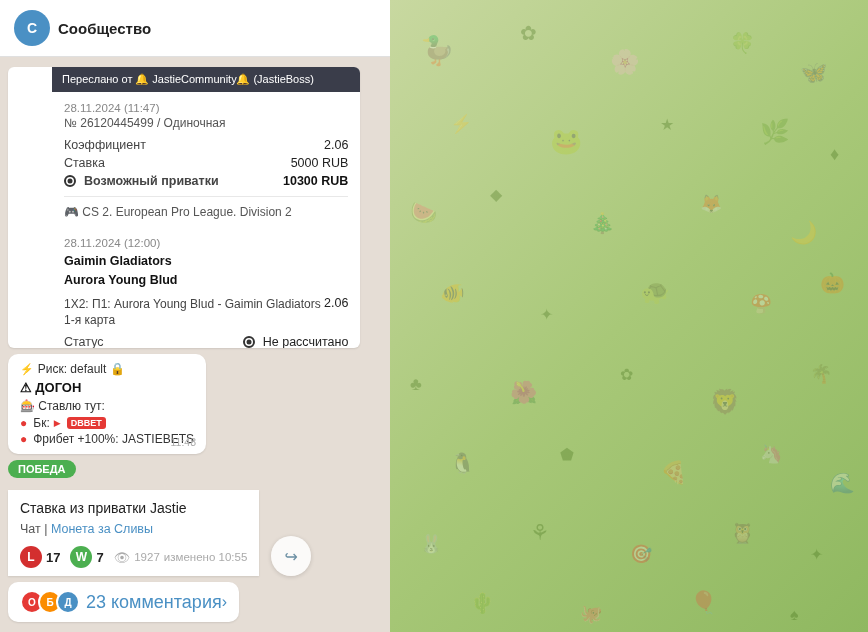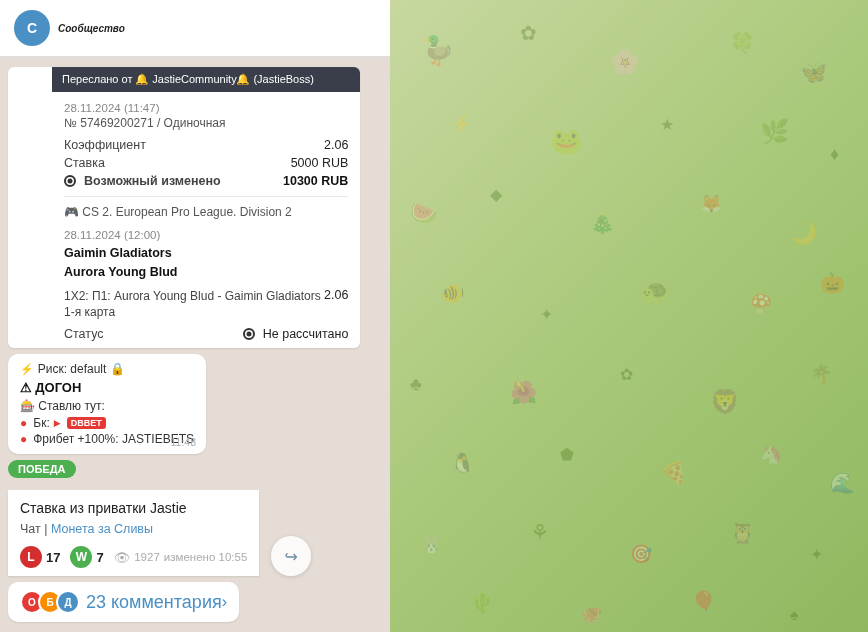--- a/index.html
+++ b/index.html
@@ -36,24 +36,23 @@
       background: #4a90c4;
       display: flex;
       align-items: center;
       justify-content: center;
       color: white;
       font-size: 14px;
       font-weight: bold;
       flex-shrink: 0;
     }
     .channel-title {
-      font-size: 10px;
+      font-size: 15px;
       font-weight: 600;
       color: #222;
-      font-style: italic;
     }
 
     .messages-area {
       flex: 1;
       overflow-y: auto;
       padding: 10px 8px;
       background: #e5ddd5;
       display: flex;
       flex-direction: column;
       gap: 6px;
@@ -145,21 +144,21 @@
     .game-info {
       margin-bottom: 6px;
     }
     .game-info .game-title {
       font-size: 12px;
       color: #555;
     }
     .game-info .game-date {
       font-size: 11.5px;
       color: #888;
-      margin-top: 10px;
+      margin-top: 18px;
     }
     .game-info .teams {
       font-weight: bold;
       font-size: 12.5px;
       color: #111;
       margin-top: 3px;
       line-height: 1.5;
     }
 
     .bet-description-row {
@@ -451,35 +450,35 @@
 
   <div class="messages-area">
 
     <div class="bet-card">
       <div class="forwarded-bar">
         <span>Переслано от 🔔 JastieCommunity🔔 (JastieBoss)</span>
       </div>
       <div class="bet-content">
         <div class="bet-meta">
           <div class="date">28.11.2024 (11:47)</div>
-          <div class="bet-number">№ 57469200271 / Одиночная</div>
+          <div class="bet-number">№ 26120445499 / Одиночная</div>
         </div>
 
         <div class="bet-row">
           <span class="label">Коэффициент</span>
           <span class="value">2.06</span>
         </div>
         <div class="bet-row">
           <span class="label">Ставка</span>
           <span class="value">5000 RUB</span>
         </div>
         <div class="bet-row bold-row">
           <span class="label" style="display:flex;align-items:center;gap:4px;">
             <span class="radio-icon"></span>
-            <span>Возможный изменено</span>
+            <span>Возможный приватки</span>
           </span>
           <span class="value bold">10300 RUB</span>
         </div>
 
         <div class="divider"></div>
 
         <div class="game-info">
           <div class="game-title">
             <span>🎮</span>
             <span>CS 2. European Pro League. Division 2</span>

